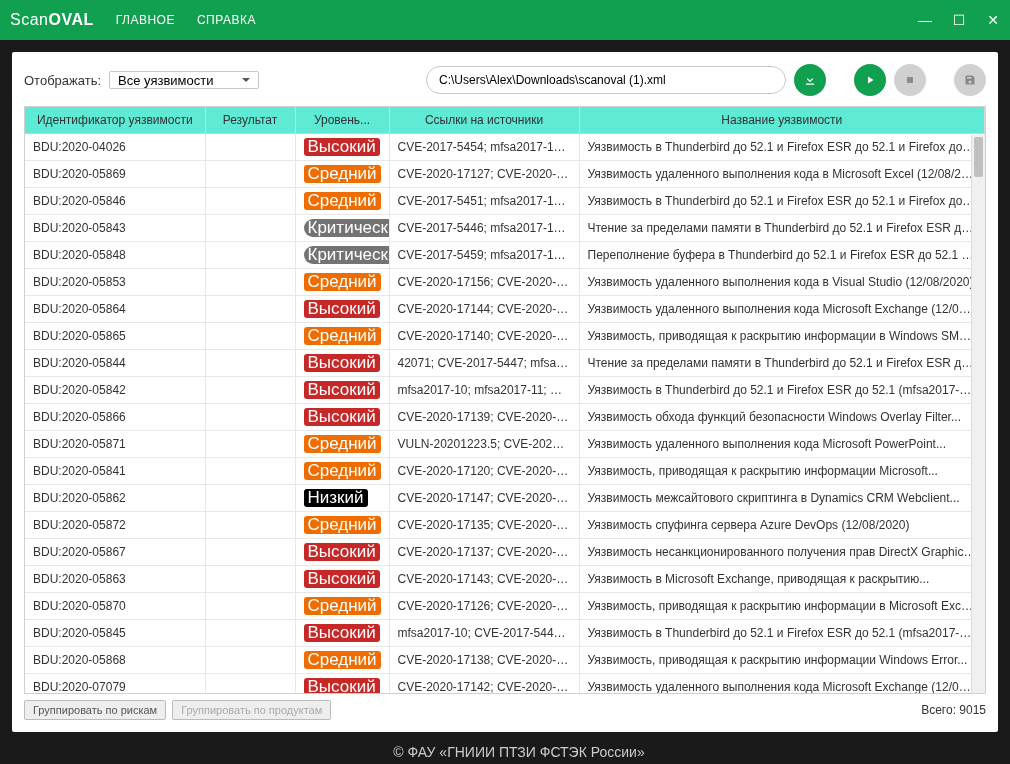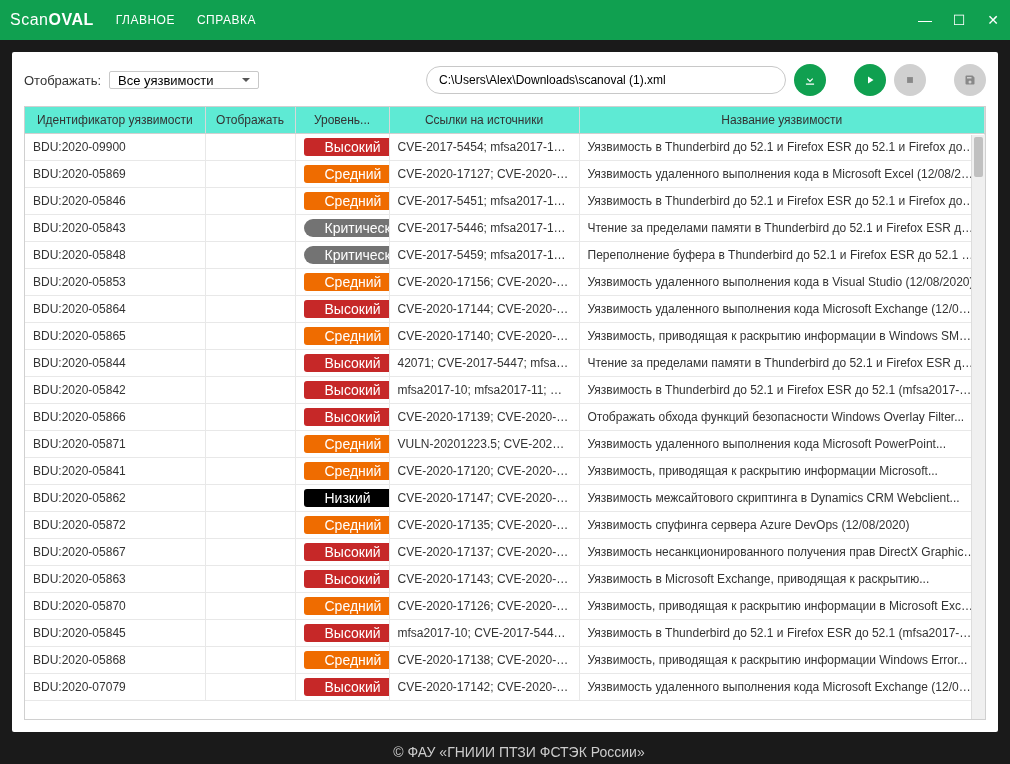--- a/index.html
+++ b/index.html
@@ -23,21 +23,21 @@
 .btn-grey { background: #d0d0d0; color: #888; }
 .table-wrap { flex: 1; border: 1px solid #d0d0d0; overflow: hidden; position: relative; }
 .table-scroll { overflow-y: auto; height: 100%; }
 table { width: 100%; border-collapse: collapse; table-layout: fixed; }
 th { background: #5eead4; font-weight: normal; font-size: 12px; text-align: center; padding: 6px 8px; border-right: 1px solid #d8d8d8; border-bottom: 1px solid #d0d0d0; color: #333; position: sticky; top: 0; }
 td { font-size: 12px; padding: 4px 8px; border-right: 1px solid #e8e8e8; border-bottom: 1px solid #e8e8e8; white-space: nowrap; overflow: hidden; text-overflow: ellipsis; color: #333; height: 22px; }
 .col-id { width: 180px; }
 .col-res { width: 90px; }
 .col-lvl { width: 94px; }
 .col-src { width: 190px; }
-.badge { display: inline-block; padding: 1px 21px; border-radius: 3px; color: #fff; font-size: 14px; line-height: 16px; }
+.badge { display: inline-block; padding: 1px 4px; border-radius: 3px; color: #fff; font-size: 17px; line-height: 16px; }
 .b-high { background: #c62828; }
 .b-med { background: #ef6c00; }
 .b-crit { background: #737373; border-radius: 9px; }
 .b-low { background: #000000; }
 .footer-row { display: flex; align-items: center; padding-top: 6px; }
 .f-btn { font-size: 11px; padding: 3px 8px; border: 1px solid #bbb; background: #eee; border-radius: 2px; margin-right: 6px; cursor: pointer; color: #555; }
 .f-btn.disabled { color: #aaa; }
 .total { margin-left: auto; font-size: 12px; color: #333; }
 .bottombar { height: 28px; background: #1a1a1a; color: #ccc; font-size: 14px; display: flex; align-items: flex-start; justify-content: center; padding-left: 28px; }
 .scrollbar-track { position: absolute; right: 0; top: 28px; bottom: 0; width: 14px; background: #f0f0f0; border-left: 1px solid #ddd; }
@@ -92,29 +92,29 @@
           </svg>
       </div>
     </div>
 
     <div class="table-wrap">
       <div class="table-scroll">
       <table>
         <thead>
           <tr>
             <th class="col-id">Идентификатор уязвимости</th>
-            <th class="col-res">Отображать</th>
+            <th class="col-res">Результат</th>
             <th class="col-lvl">Уровень...</th>
             <th class="col-src">Ссылки на источники</th>
             <th>Название уязвимости</th>
           </tr>
         </thead>
         <tbody id="tbody">
               <tr>
-                <td>BDU:2020-09900</td>
+                <td>BDU:2020-04026</td>
                 <td></td>
                 <td><span class="badge b-high">Высокий</span></td>
                 <td>CVE-2017-5454; mfsa2017-13; mfsa</td>
                 <td>Уязвимость в Thunderbird до 52.1 и Firefox ESR до 52.1 и Firefox до 53...</td>
               </tr>
               <tr>
                 <td>BDU:2020-05869</td>
                 <td></td>
                 <td><span class="badge b-med">Средний</span></td>
                 <td>CVE-2020-17127; CVE-2020-17127</td>
@@ -174,21 +174,21 @@
                 <td></td>
                 <td><span class="badge b-high">Высокий</span></td>
                 <td>mfsa2017-10; mfsa2017-11; CVE-20</td>
                 <td>Уязвимость в Thunderbird до 52.1 и Firefox ESR до 52.1 (mfsa2017-10,...</td>
               </tr>
               <tr>
                 <td>BDU:2020-05866</td>
                 <td></td>
                 <td><span class="badge b-high">Высокий</span></td>
                 <td>CVE-2020-17139; CVE-2020-17139</td>
-                <td>Отображать обхода функций безопасности Windows Overlay Filter...</td>
+                <td>Уязвимость обхода функций безопасности Windows Overlay Filter...</td>
               </tr>
               <tr>
                 <td>BDU:2020-05871</td>
                 <td></td>
                 <td><span class="badge b-med">Средний</span></td>
                 <td>VULN-20201223.5; CVE-2020-17124</td>
                 <td>Уязвимость удаленного выполнения кода Microsoft PowerPoint...</td>
               </tr>
               <tr>
                 <td>BDU:2020-05841</td>
@@ -254,18 +254,23 @@
                 <td>Уязвимость удаленного выполнения кода Microsoft Exchange (12/08/2020)</td>
               </tr>
             </tbody>
       </table>
       </div>
       <div class="scrollbar-track">
         <div class="scrollbar-thumb"></div>
       </div>
     </div>
 
+    <div class="footer-row">
+      <span class="f-btn">Группировать по рискам</span>
+      <span class="f-btn disabled">Группировать по продуктам</span>
+      <span class="total">Всего: 9015</span>
+    </div>
   </div>
 </div>
 
 <div class="bottombar">
   <span>© ФАУ «ГНИИИ ПТЗИ ФСТЭК России»</span>
 </div>
 
 </body></html>

